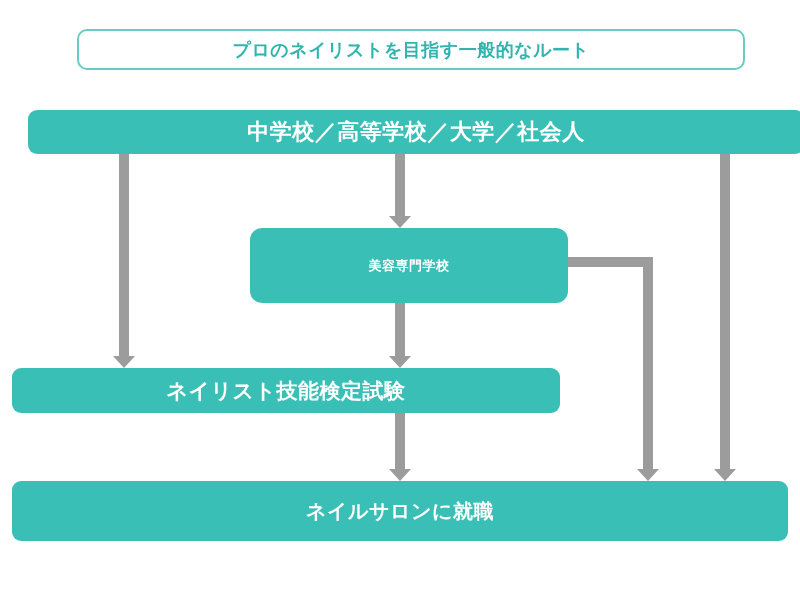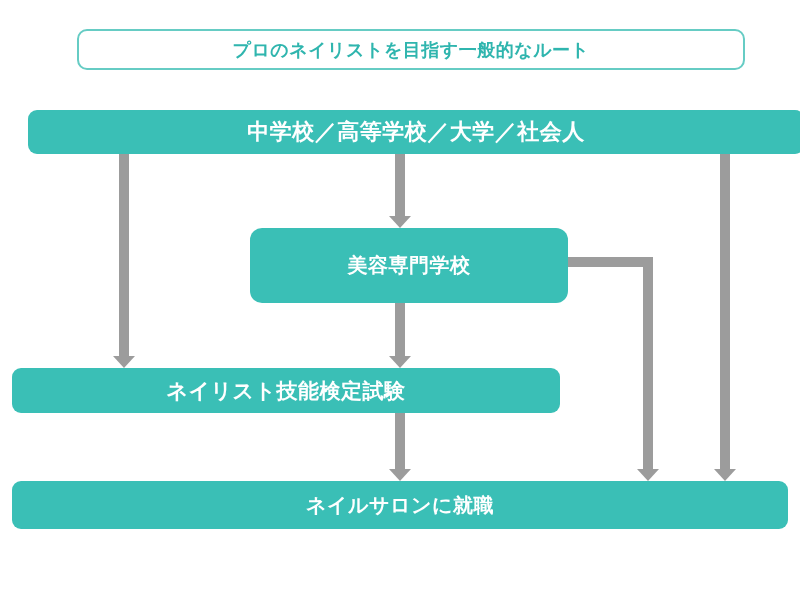--- a/index.html
+++ b/index.html
@@ -38,24 +38,24 @@
     display: flex;
     flex-direction: column;
     align-items: center;
     justify-content: center;
     font-weight: bold;
     text-align: center;
     border-radius: 9px;
     letter-spacing: 0.5px;
   }
   .node-start  { left: 28px;  top: 110px; width: 776px; height: 44px; font-size: 22px; }
-  .node-school { left: 250px; top: 228px; width: 318px; height: 75px; font-size: 20px;
+  .node-school { left: 250px; top: 228px; width: 318px; height: 75px; font-size: 13px;
                  line-height: 29px; border-radius: 12px; }
   .node-exam   { left: 12px;  top: 368px; width: 548px; height: 45px; font-size: 21px; }
-  .node-salon  { left: 12px;  top: 481px; width: 776px; height: 48px; font-size: 20px; }
+  .node-salon  { left: 12px;  top: 481px; width: 776px; height: 60px; font-size: 20px; }
   .shaft {
     position: absolute;
     background: var(--arrow, #9c9c9c);
   }
   .head {
     position: absolute;
     width: 0; height: 0;
     border-left: 11px solid transparent;
     border-right: 11px solid transparent;
     border-top: 12px solid var(--arrow, #9c9c9c);

